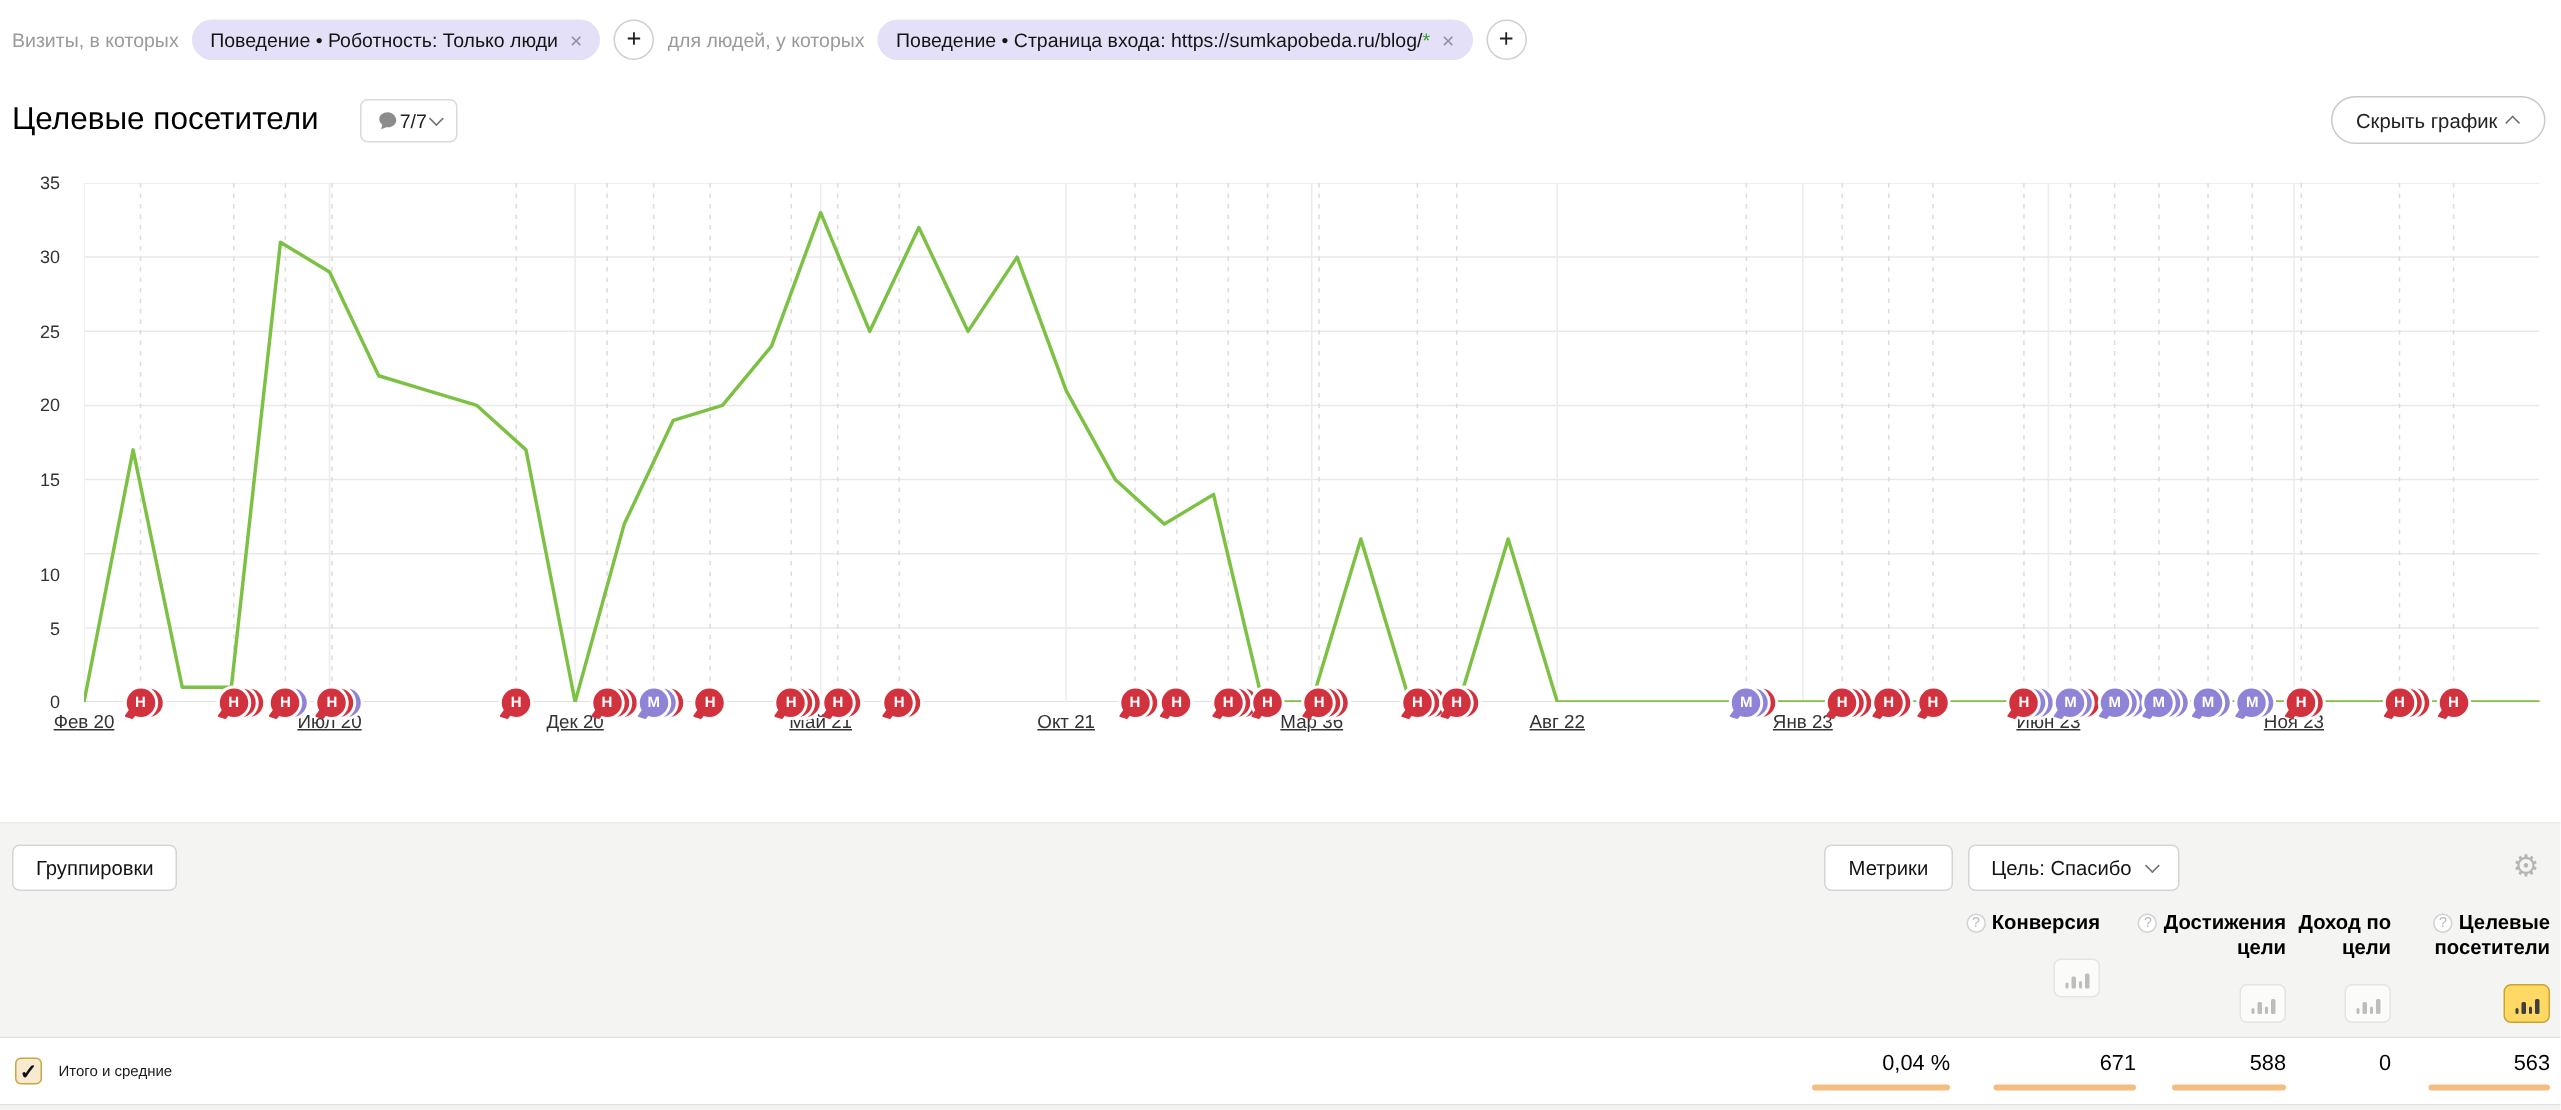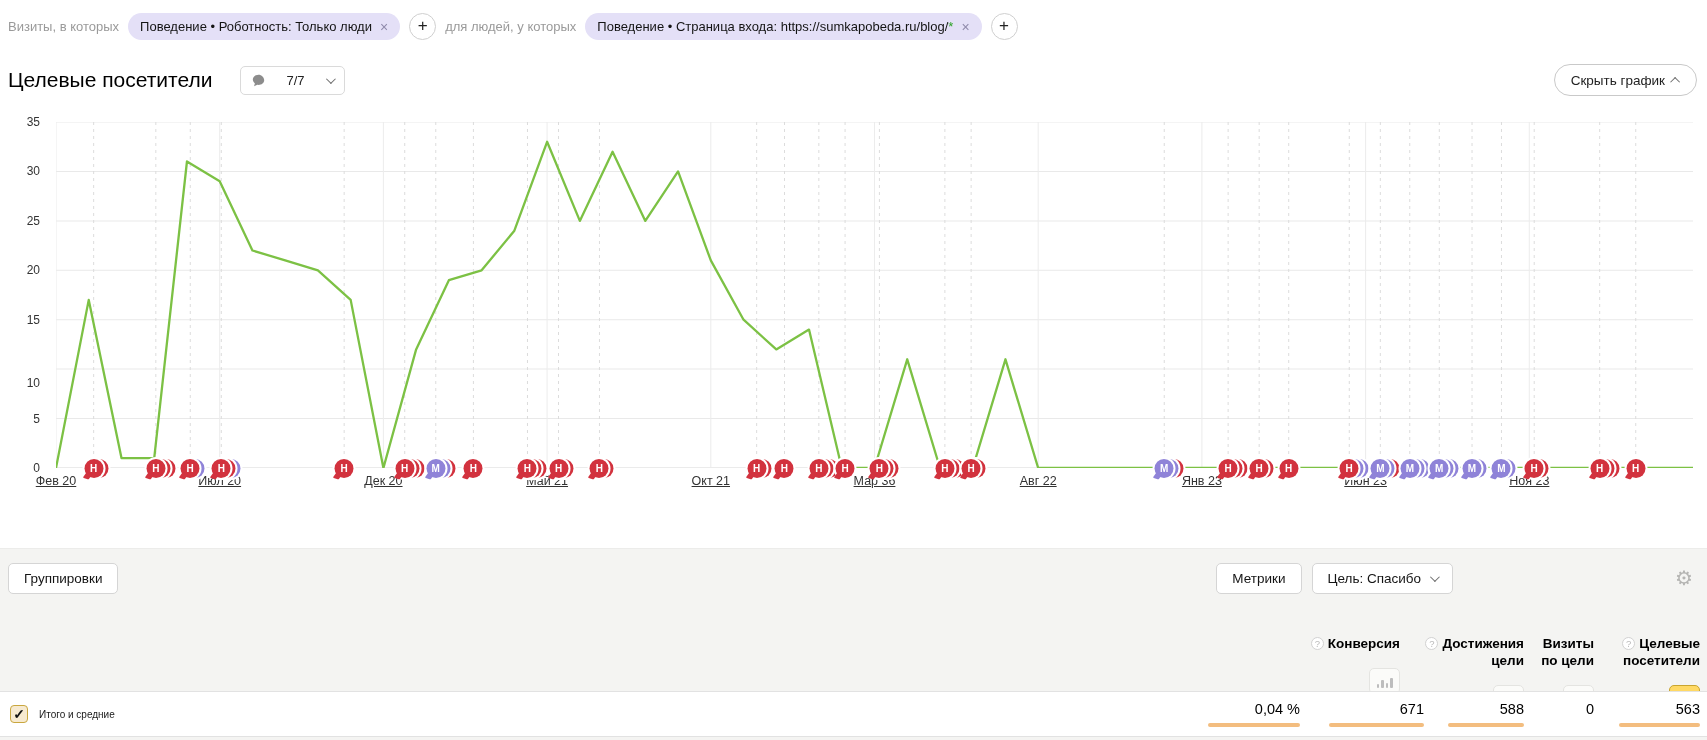--- a/index.html
+++ b/index.html
@@ -16,21 +16,21 @@
           padding:6px 12px; font-size:13px; color:#141414; white-space:nowrap; cursor:pointer; }
   .chip .chip-x { color:#8f8aab; font-size:14px; line-height:1; cursor:pointer; }
   .chip .hl { color:#2fa428; }
   .add-btn { width:27px; height:27px; border-radius:50%; background:#fff; border:1px solid #cfcfcf;
              display:flex; align-items:center; justify-content:center; font-size:17px; color:#222;
              cursor:pointer; flex:0 0 auto; padding-bottom:2px; }
 
   
   .title-row { display:flex; align-items:center; margin:24px 10px 0 8px; }
   .page-title { font-size:21px; font-weight:400; color:#000; margin:0; }
-  .notes-btn { margin-left:28px; display:flex; align-items:center; gap:21px; background:#fff;
+  .notes-btn { margin-left:28px; display:flex; align-items:center; gap:1px; background:#fff;
                border:1px solid #dadada; border-radius:5px; height:29px; padding:0 11px;
                font-size:13px; color:#222; cursor:pointer; }
   .bubble-icon { width:13px; height:13px; display:inline-block; }
   .hide-btn { margin-left:auto; display:flex; align-items:center; gap:8px; background:#fff;
               border:1px solid #c9c9c9; border-radius:17px; height:32px; padding:0 16px;
               font-size:13.5px; color:#222; cursor:pointer; }
 
   .chev { display:inline-block; width:7px; height:7px; border-right:1.6px solid #6e6e6e;
           border-bottom:1.6px solid #6e6e6e; }
   .chev.down { transform:rotate(45deg) translateY(-2px); }
@@ -58,21 +58,21 @@
   .table-section { position:absolute; left:0; right:0; top:548px; bottom:0; background:#f4f4f2;
                    border-top:1px solid #ececea; }
   .toolbar { display:flex; align-items:center; padding:12px 14px 0 8px; height:46px; }
   .btn { background:#fff; border:1px solid #d5d5d5; border-radius:5px; height:31px; padding:0 15px;
          font-size:13.5px; color:#141414; display:flex; align-items:center; gap:9px; cursor:pointer; }
   .toolbar .spacer { flex:1; }
   .toolbar .gap-right { width:222px; }
   .gear { font-size:20px; color:#b5b5b3; cursor:pointer; line-height:1; }
 
   .thead { display:flex; justify-content:flex-end; align-items:flex-start; padding:12px 7px 0 0; }
-  .col { text-align:right; margin-left:2px;margin-top:29px; }
+  .col { text-align:right; margin-left:2px; }
   .col .col-label { font-size:13.5px; font-weight:bold; color:#000; line-height:1.25; }
   .help { display:inline-block; width:13px; height:13px; border:1px solid #d2d2d2; border-radius:50%;
           color:#b9b9b9; font-size:9.5px; font-weight:normal; line-height:12px; text-align:center;
           margin-right:4px; vertical-align:1px; background:#fff; cursor:pointer; }
   .icon-btn { display:inline-flex; align-items:flex-end; justify-content:center; gap:2px;
               width:31px; height:26px; padding:5px 6px; margin-top:15px;
               background:#fbfbf9; border:1px solid #e4e4e1; border-radius:5px; cursor:pointer; }
   .icon-btn i { display:block; width:2.5px; background:#bdbdbd; border-radius:1px; }
   .icon-btn.active { background:#ffd964; border-color:#c9a530; }
   .icon-btn.active i { background:#3f3f3f; }
@@ -360,21 +360,21 @@
       <div class="col" style="width: 122px;">
         <div class="col-label"><span class="help">?</span>Достижения цели</div>
         <div><div class="icon-btn">
             <i style="height: 4px;"></i>
             <i style="height: 8px;"></i>
             <i style="height: 5px;"></i>
             <i style="height: 10px;"></i>
           </div></div>
       </div>
       <div class="col" style="width: 68px;">
-        <div class="col-label">Визиты по цели</div>
+        <div class="col-label">Доход по цели</div>
         <div><div class="icon-btn">
             <i style="height: 4px;"></i>
             <i style="height: 8px;"></i>
             <i style="height: 5px;"></i>
             <i style="height: 10px;"></i>
           </div></div>
       </div>
       <div class="col" style="width: 104px;">
         <div class="col-label"><span class="help">?</span>Целевые посетители</div>
         <div><div class="icon-btn active">

